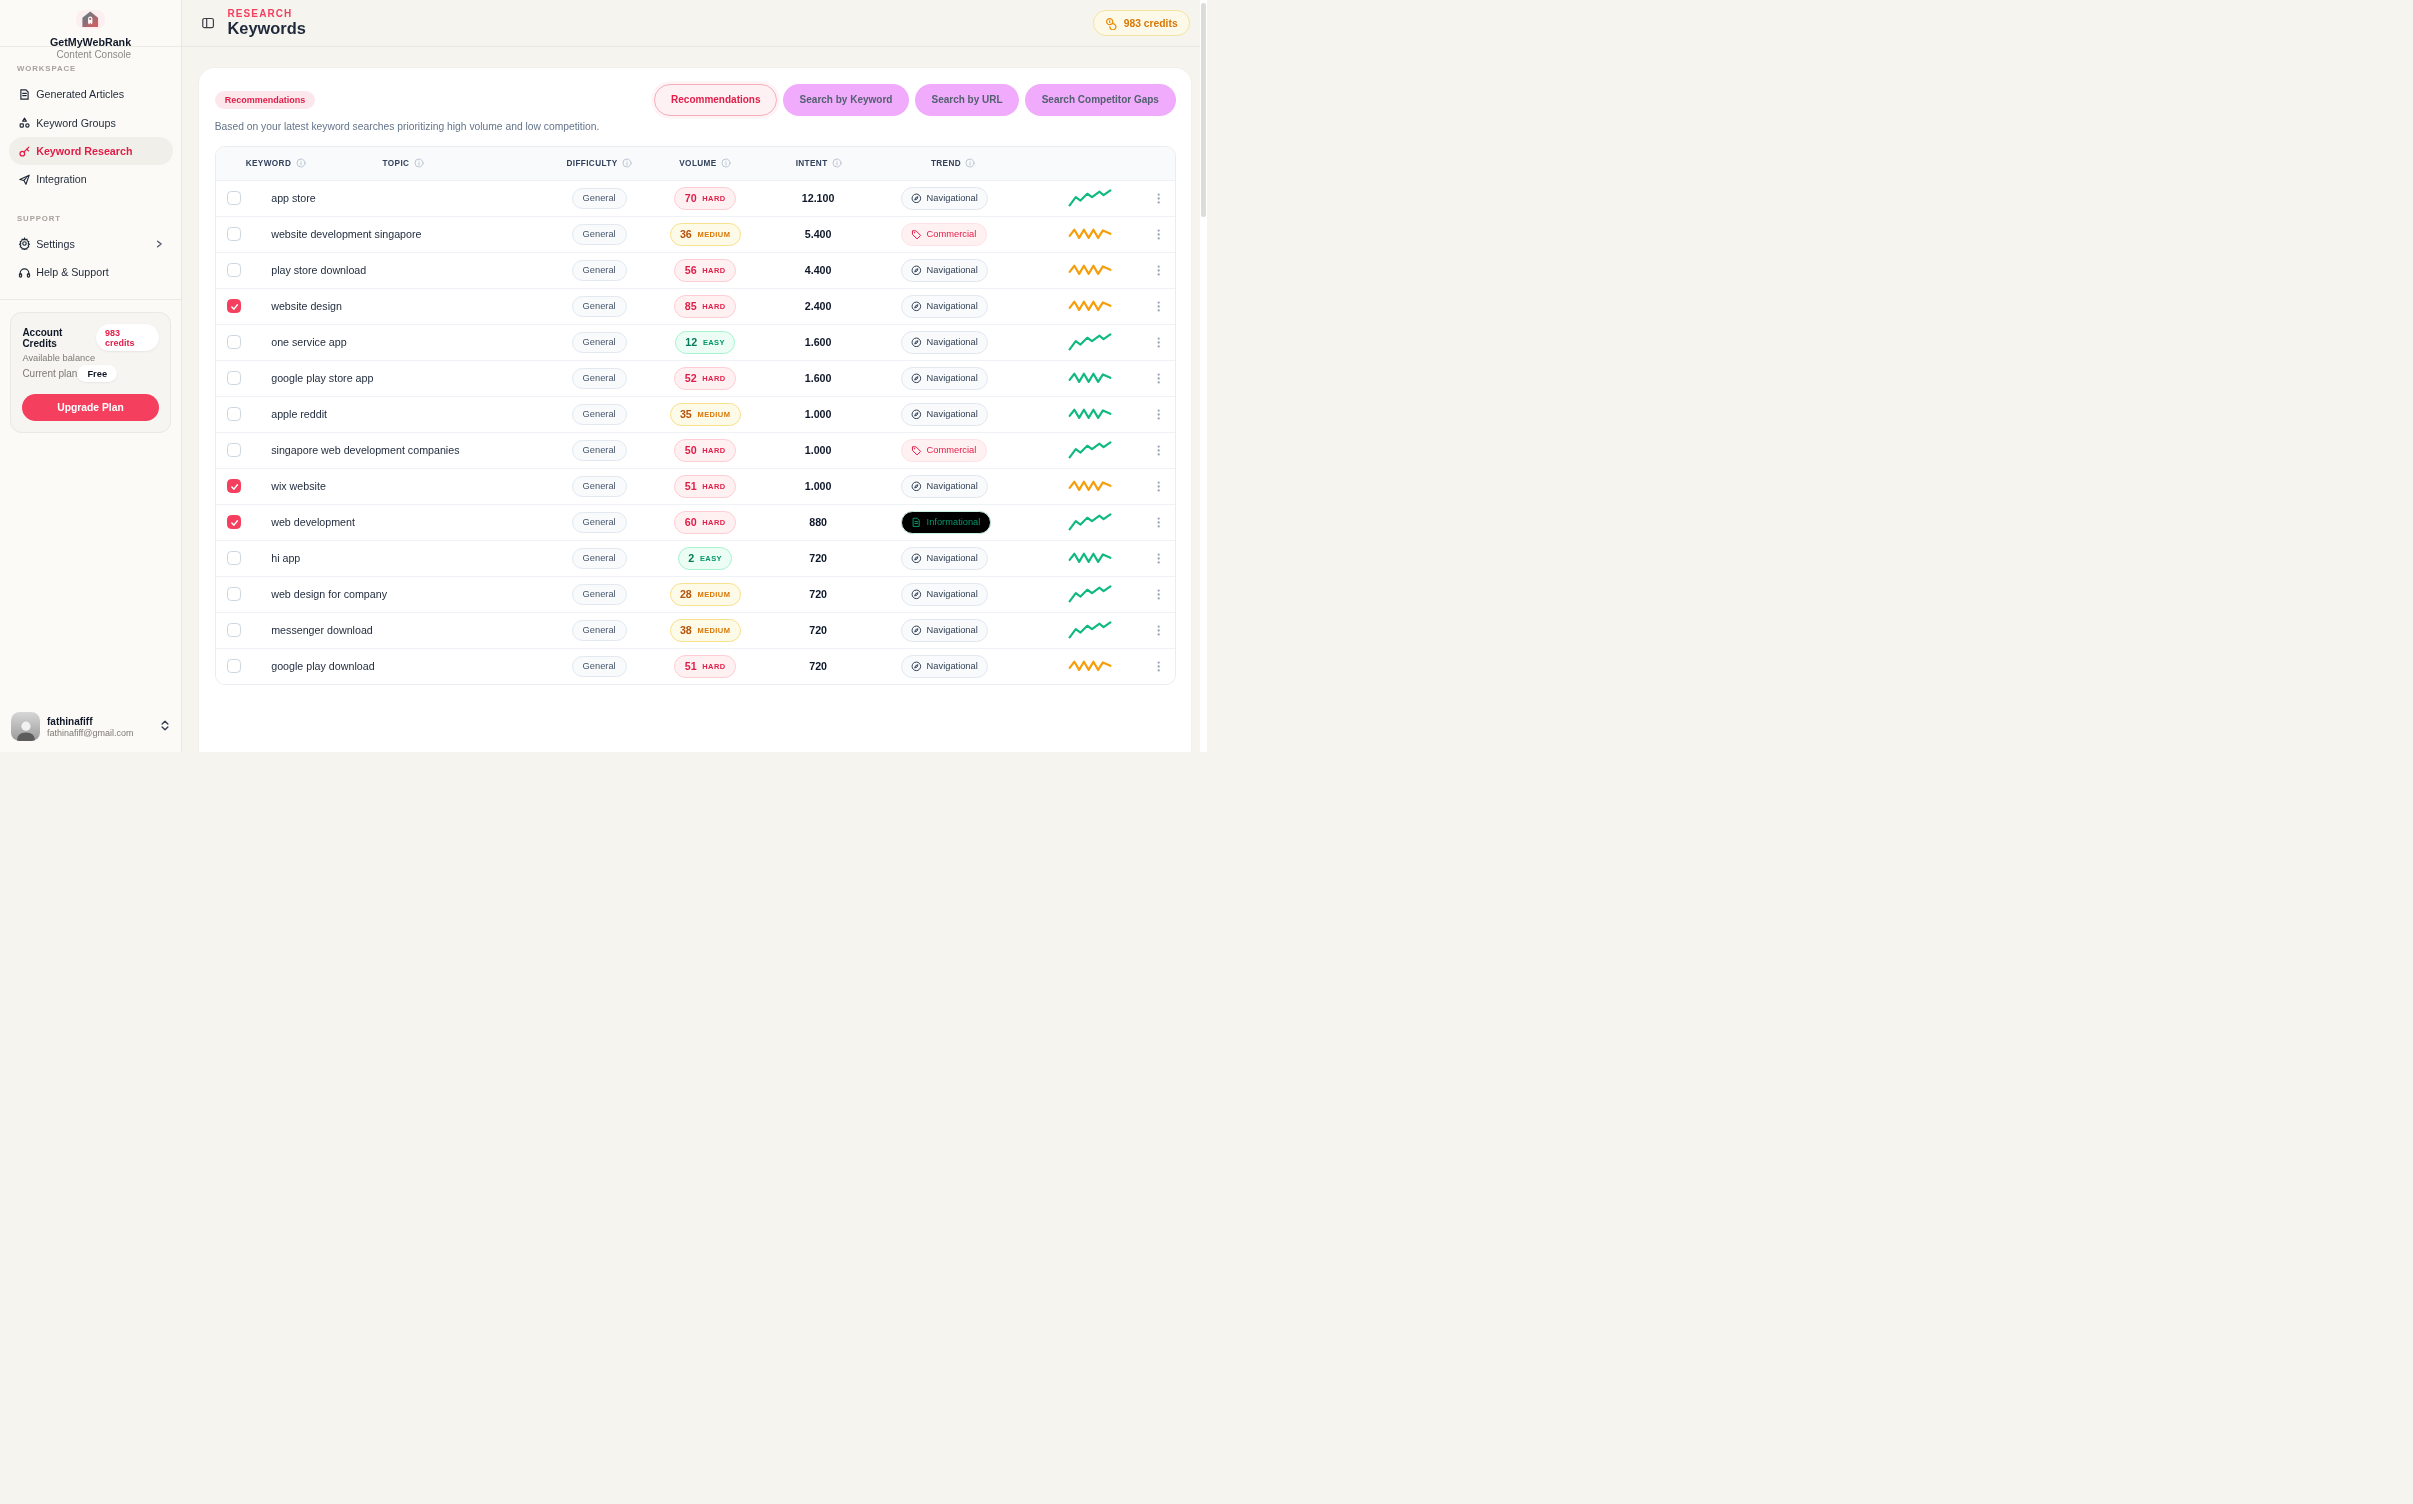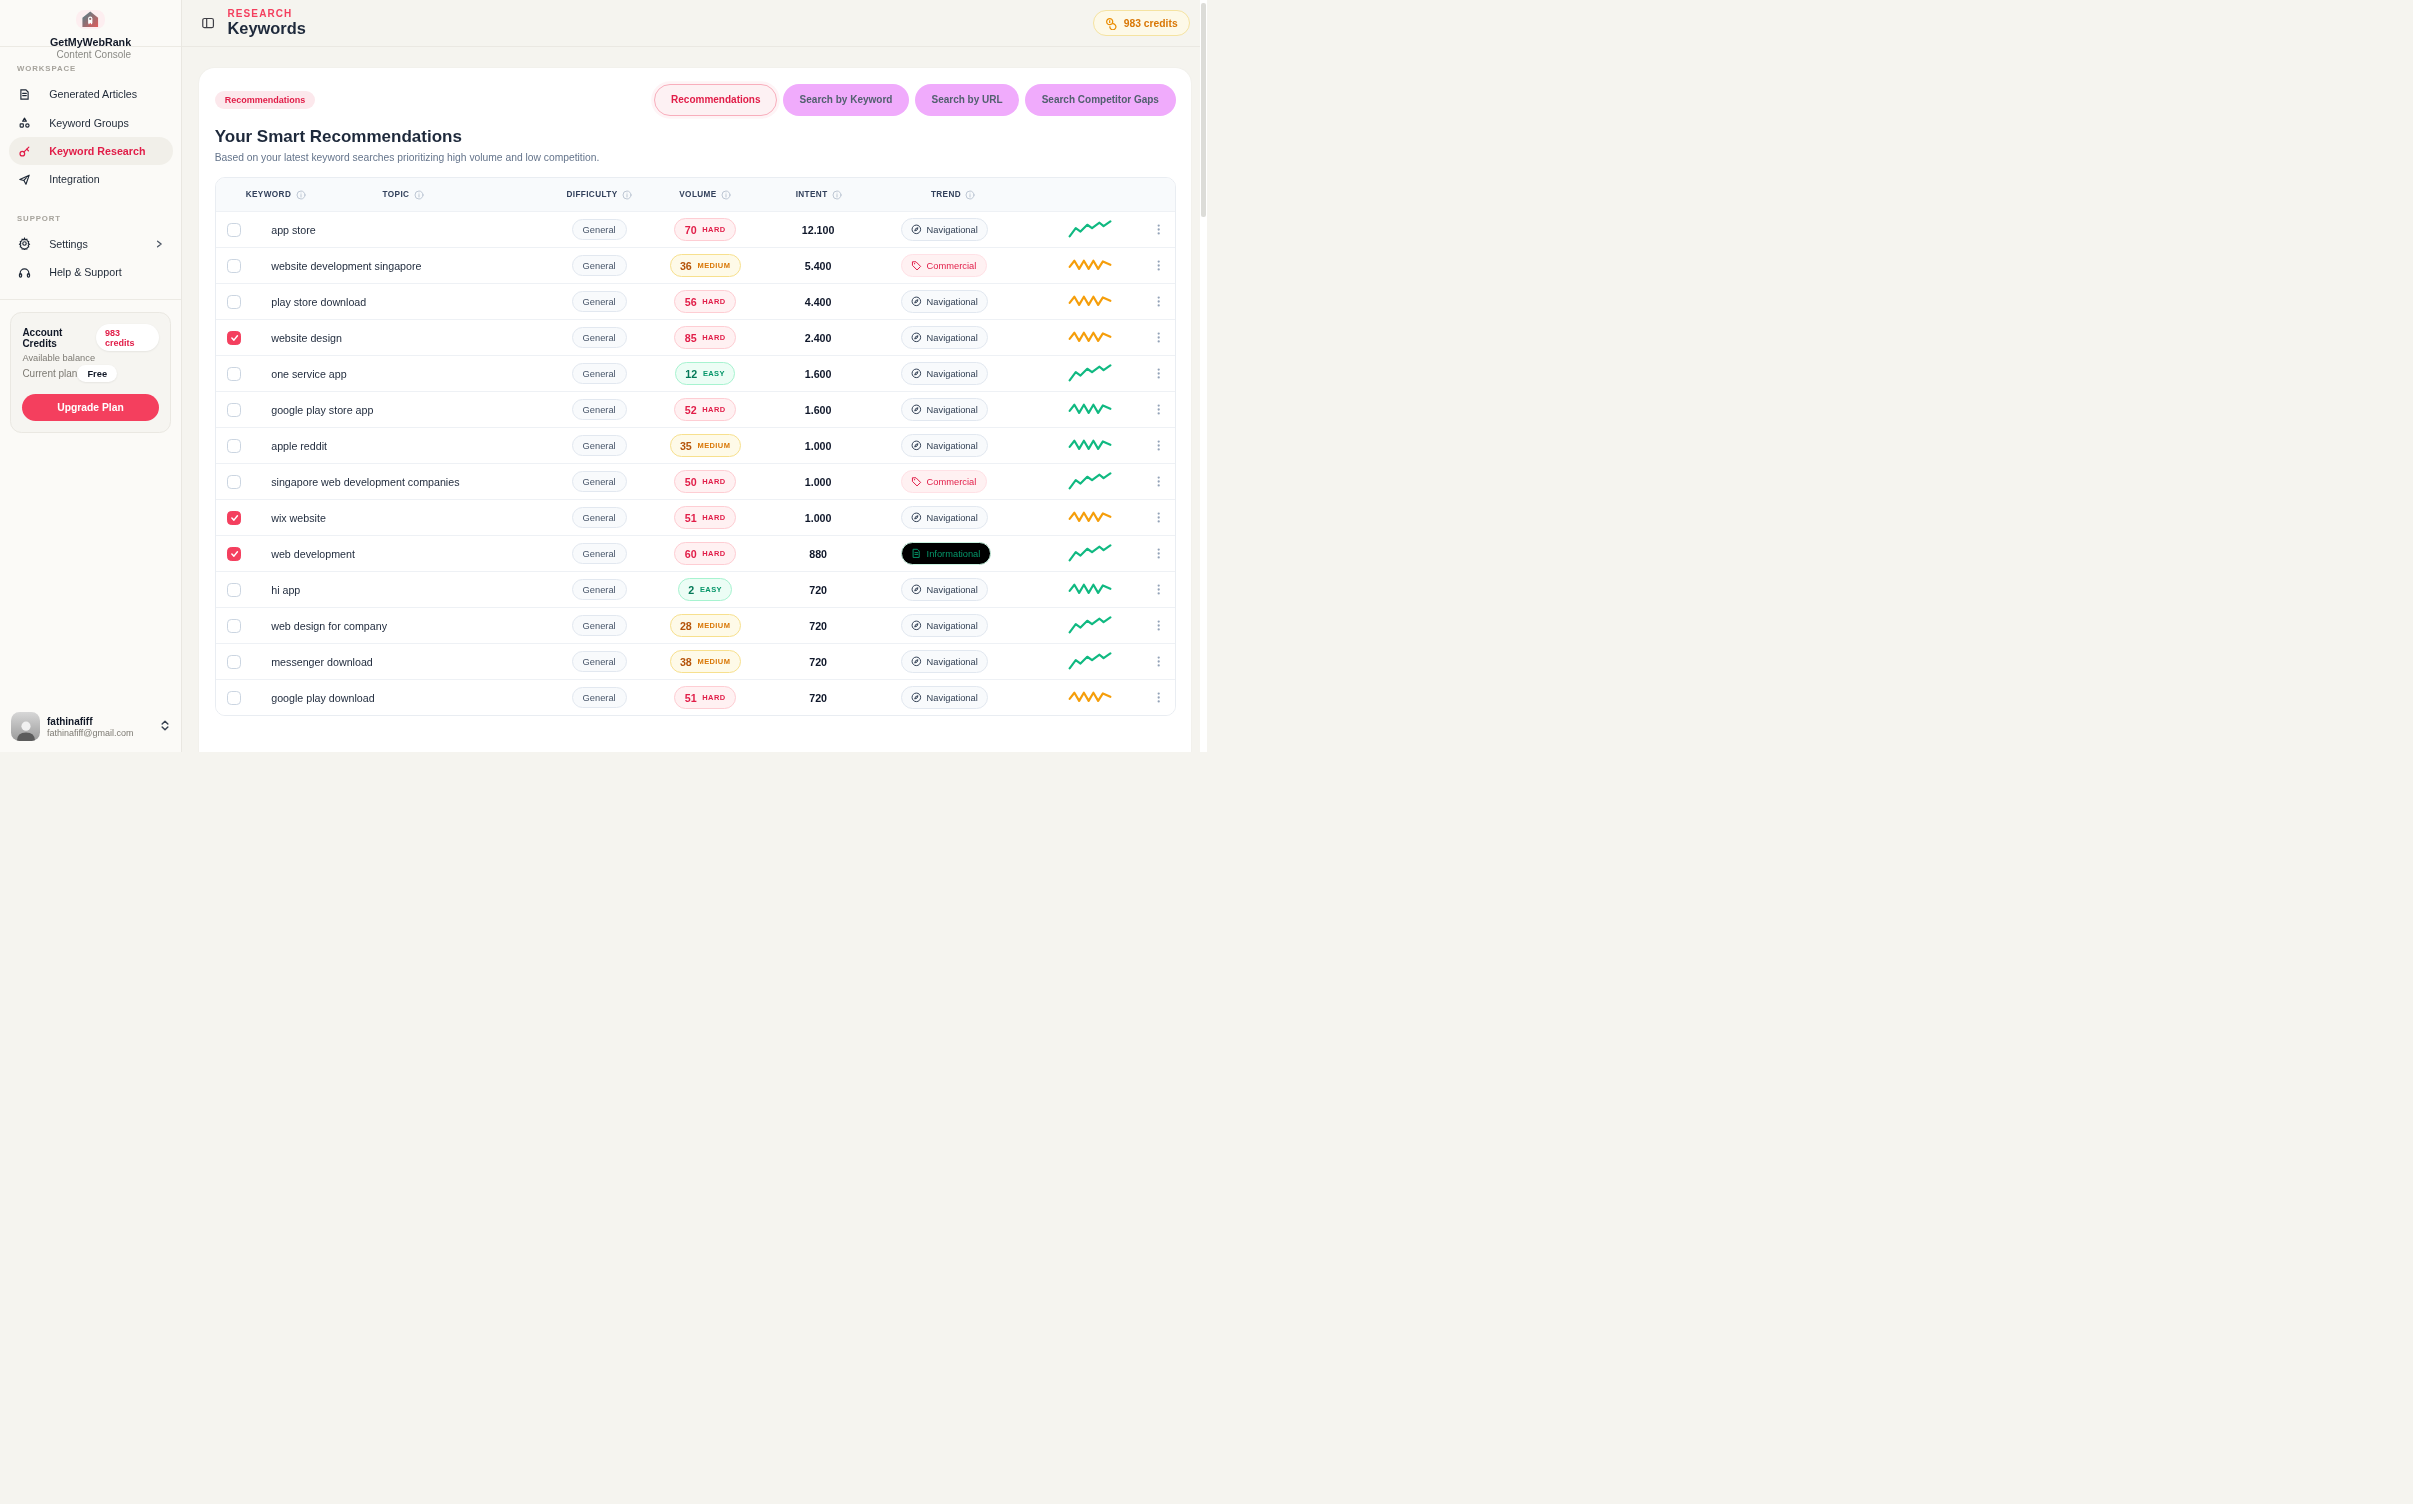--- a/index.html
+++ b/index.html
@@ -12,21 +12,21 @@
   .sidebar {
     width:182px; min-width:182px; height:100%; background:#fbfaf7;
     border-right:0.7px solid #e9e7e1; display:flex; flex-direction:column;
   }
   .logo-row { display:flex; align-items:center; gap:7.1px; padding:10px 11.4px; height:47px; border-bottom:0.7px solid #eceae4;flex-direction:column; }
   .logo-badge { width:28.5px; height:28.5px; border-radius:8.5px; background:#fdeef0; display:flex; align-items:center; justify-content:center; }
   .logo-name { font-size:10.7px; font-weight:bold; color:#111827; line-height:1.25; }
   .logo-sub { font-size:10px; color:#8a8a85;text-align:right; }
   .side-section { padding:11.4px 8.5px 2.8px 8.5px; }
   .side-label { font-size:7.8px; font-weight:bold; letter-spacing:0.9px; color:#a6a39c; padding:5.7px 8.5px 7.1px; }
-  .nav-item { display:flex; align-items:center; gap:18px; padding:7.1px 8.5px; border-radius:712px; cursor:pointer; font-size:10.7px; color:#1f2937; font-weight:500; }
+  .nav-item { display:flex; align-items:center; gap:5px; padding:7.1px 8.5px; border-radius:712px; cursor:pointer; font-size:10.7px; color:#1f2937; font-weight:500; }
   .nav-item .nicon { width:14.2px; height:14.2px; display:flex; align-items:center; justify-content:center; }
   .nav-item.active { background:#f1efe9; color:#e11d48; font-weight:600; }
   .nav-item .spacer { flex:1; }
   .side-divider { border-top:0.7px solid #eceae4; margin:10px 0 0 0; }
   .credits-card { margin:11.4px 10px 0 10px; background:#f6f5f1; border:0.7px solid #eae8e2; border-radius:11.4px; padding:11.4px; }
   .cc-row1 { display:flex; align-items:center; justify-content:space-between; }
   .cc-title { font-size:10px; font-weight:bold; color:#111827; }
   .cc-badge { background:#ffffff; color:#e11d48; font-size:9px; font-weight:600; border-radius:712px; padding:3.6px 8.5px; box-shadow:0 0.7px 2.1px rgba(0,0,0,.08); }
   .cc-sub { font-size:9.3px; color:#7d7a73; margin-top:2.1px; }
   .cc-row2 { display:flex; align-items:center; margin-top:2px; }
@@ -249,21 +249,20 @@
     <div class="card">
       <div class="card-top">
         <span class="mini-badge">Recommendations</span>
         <div class="tabs" id="tabs">
   <button class="tab active">Recommendations</button>
   <button class="tab ">Search by Keyword</button>
   <button class="tab ">Search by URL</button>
   <button class="tab ">Search Competitor Gaps</button>
           </div>
       </div>
-      <div class="h1">Your Smart Recommendations</div>
       <div class="subtitle">Based on your latest keyword searches prioritizing high volume and low competition.</div>
 
 
       <div class="table">
         <div class="trow thead" id="thead">
     <div class="th" style="padding-left:30px">
       <span>Keyword</span>
       <span style="display:flex">
                 <svg width="10" height="10" viewBox="0 0 14 14" fill="none" stroke="#b9c3d0" stroke-width="1.3" stroke-linecap="round">
                   <circle cx="7" cy="7" r="5.6"></circle>

